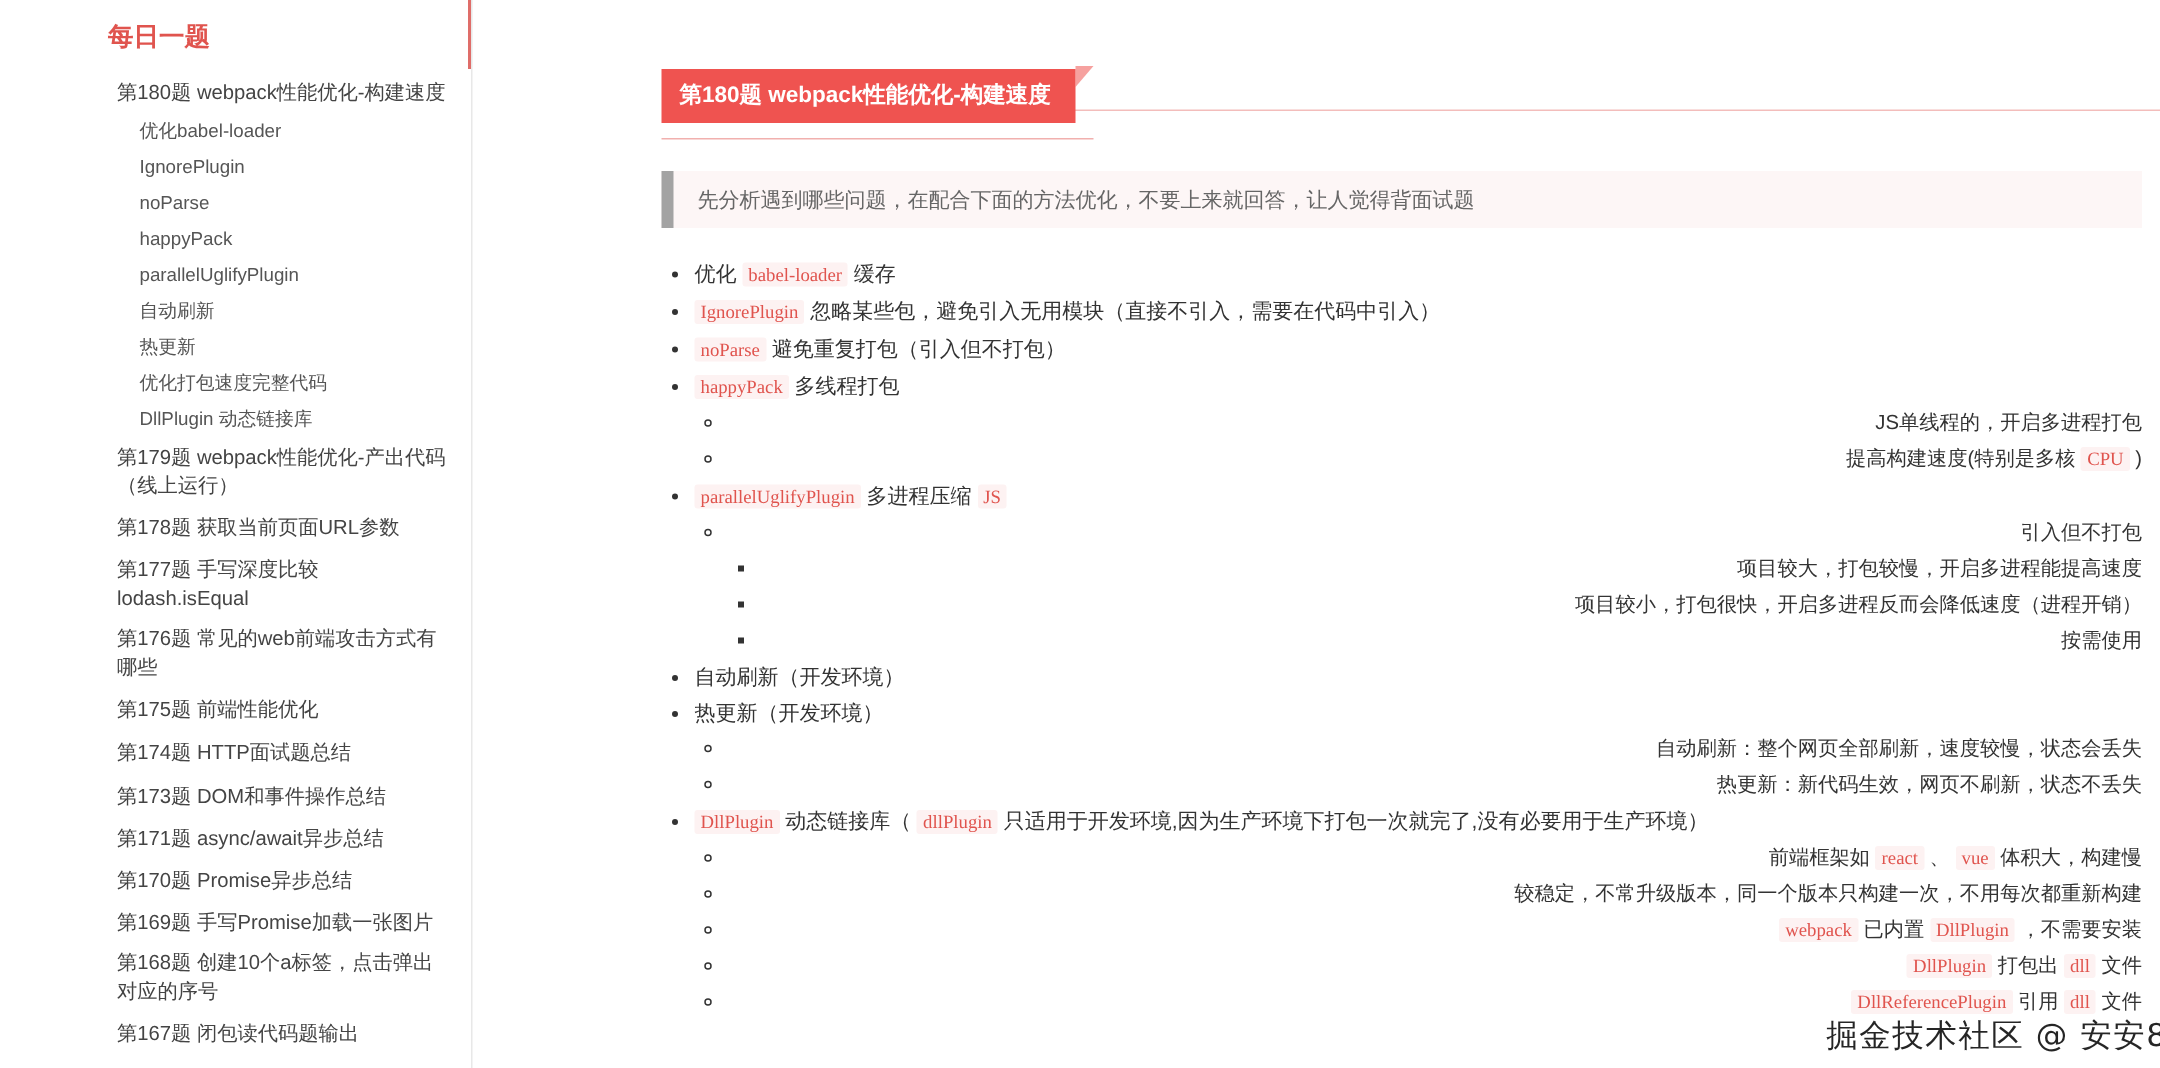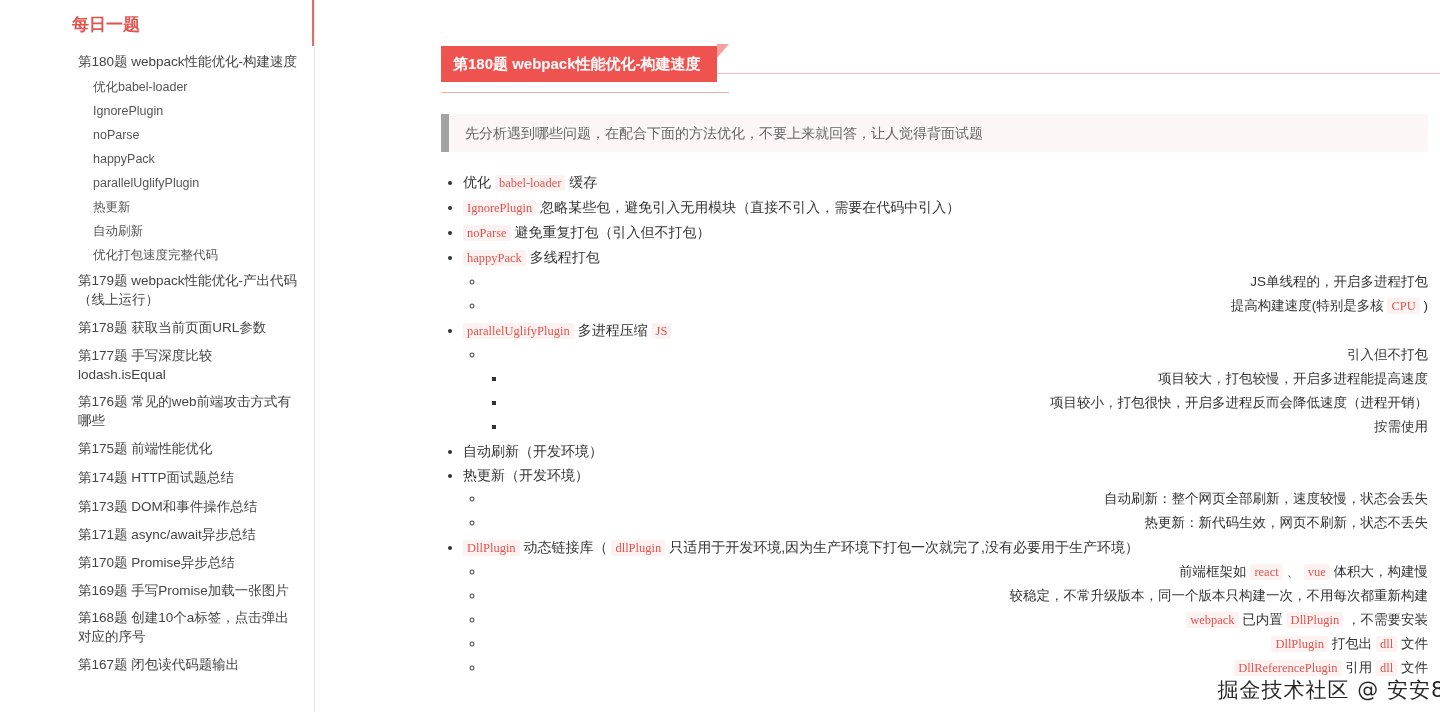--- a/index.html
+++ b/index.html
@@ -170,23 +170,24 @@
   <aside class="sidebar">
     <div class="sidebar-scrollbar"></div>
     <div class="sidebar-title">每日一题</div>
     <nav id="sidebar-nav">
         <div class="sb-l1 two-line"><span>第180题 webpack性能优化-构建速度</span></div>
         <div class="sb-l2"><span>优化babel-loader</span></div>
         <div class="sb-l2"><span>IgnorePlugin</span></div>
         <div class="sb-l2"><span>noParse</span></div>
         <div class="sb-l2"><span>happyPack</span></div>
         <div class="sb-l2"><span>parallelUglifyPlugin</span></div>
+        <div class="sb-l2"><span>自动刷新</span></div>
         <div class="sb-l2"><span>热更新</span></div>
-        <div class="sb-l2"><span>自动刷新</span></div>
         <div class="sb-l2"><span>优化打包速度完整代码</span></div>
+        <div class="sb-l2"><span>DllPlugin 动态链接库</span></div>
         <div class="sb-l1 two-line"><span>第179题 webpack性能优化-产出代码（线上运行）</span></div>
         <div class="sb-l1"><span>第178题 获取当前页面URL参数</span></div>
         <div class="sb-l1 two-line"><span>第177题 手写深度比较lodash.isEqual</span></div>
         <div class="sb-l1 two-line"><span>第176题 常见的web前端攻击方式有哪些</span></div>
         <div class="sb-l1"><span>第175题 前端性能优化</span></div>
         <div class="sb-l1"><span>第174题 HTTP面试题总结</span></div>
         <div class="sb-l1"><span>第173题 DOM和事件操作总结</span></div>
         <div class="sb-l1 two-line"><span>第171题 async/await异步总结</span></div>
         <div class="sb-l1"><span>第170题 Promise异步总结</span></div>
         <div class="sb-l1 two-line"><span>第169题 手写Promise加载一张图片</span></div>

